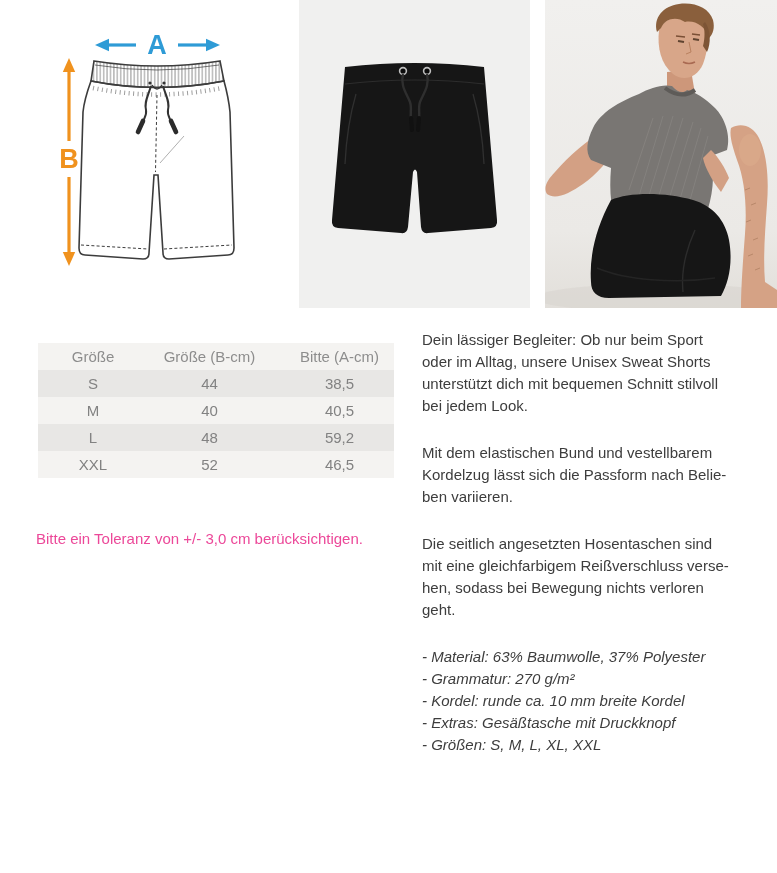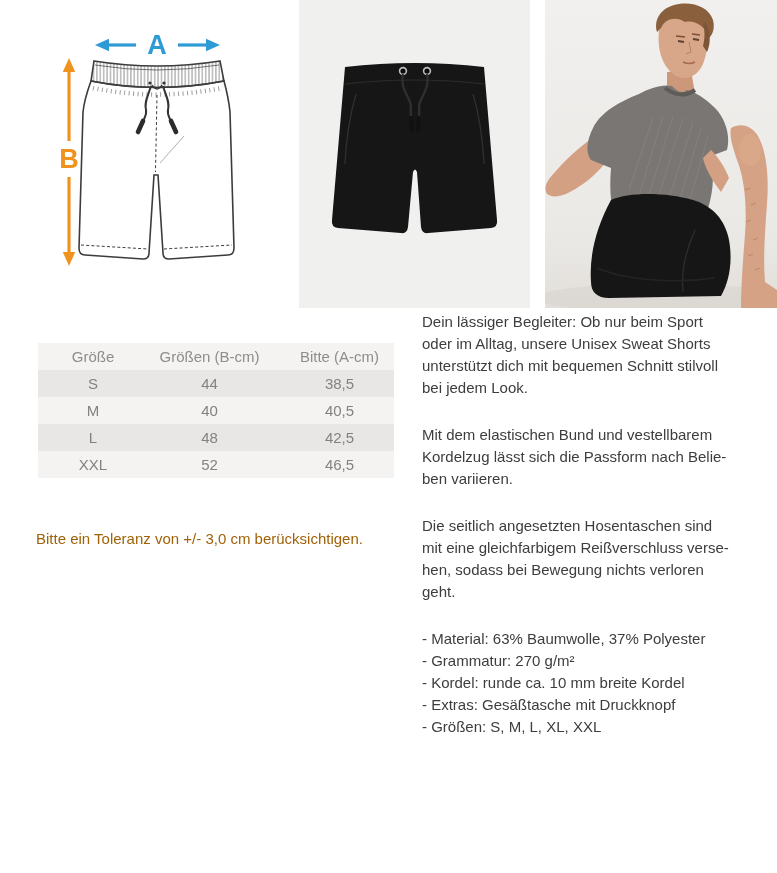--- a/index.html
+++ b/index.html
@@ -32,28 +32,28 @@
   .size-table th,.size-table td{
     height:27px;padding:0 0 0 14px;text-align:center;font-weight:normal;
     white-space:nowrap;overflow:hidden;
   }
   .size-table thead tr{background:#f4f3f1;}
   .size-table tbody tr:nth-child(odd){background:#e8e7e5;}
   .size-table tbody tr:nth-child(even){background:#f4f3f1;}
   .size-table th{color:#8d8d8d;}
 
   .tolerance{
-    left:36px;top:528px;font-size:15px;line-height:22px;color:#a16207;white-space:nowrap;
+    left:36px;top:528px;font-size:15px;line-height:22px;color:#ec4899;white-space:nowrap;
   }
 
   .description{
-    left:422px;top:311px;width:356px;font-size:15px;line-height:22px;color:#3d3d3d;
+    left:422px;top:329px;width:356px;font-size:15px;line-height:22px;color:#3d3d3d;
   }
   .description .desc-block{white-space:pre-line;margin:0 0 25px 0;}
-  .description .desc-block:last-child{margin-bottom:10px;}
+  .description .desc-block:last-child{margin-bottom:10px;font-style:italic;}
 </style>
 </head>
 <body>
 
 <figure class="abs img-diagram">
   <svg width="281" height="310" viewBox="0 0 281 310" xmlns="http://www.w3.org/2000/svg">
     <defs>
       <pattern id="rib" width="3.4" height="8" patternUnits="userSpaceOnUse">
         <path d="M1.7 0 V8" stroke="#4a4a4a" stroke-width="0.65"></path>
       </pattern>
@@ -190,39 +190,39 @@
 
 <table class="abs size-table">
   <colgroup>
       <col style="width:96px">
       <col style="width:137px">
       <col>
     </colgroup>
   <thead>
     <tr>
       <th>Größe</th>
-      <th>Größen (B-cm)</th>
+      <th>Größe (B-cm)</th>
       <th>Bitte (A-cm)</th>
     </tr>
   </thead>
   <tbody>
     <tr>
       <td>S</td>
       <td>44</td>
       <td>38,5</td>
     </tr>
     <tr>
       <td>M</td>
       <td>40</td>
       <td>40,5</td>
     </tr>
     <tr>
       <td>L</td>
       <td>48</td>
-      <td>42,5</td>
+      <td>59,2</td>
     </tr>
     <tr>
       <td>XXL</td>
       <td>52</td>
       <td>46,5</td>
     </tr>
   </tbody>
 </table>
 
 <div class="abs tolerance">Bitte ein Toleranz von +/- 3,0 cm berücksichtigen.</div>

